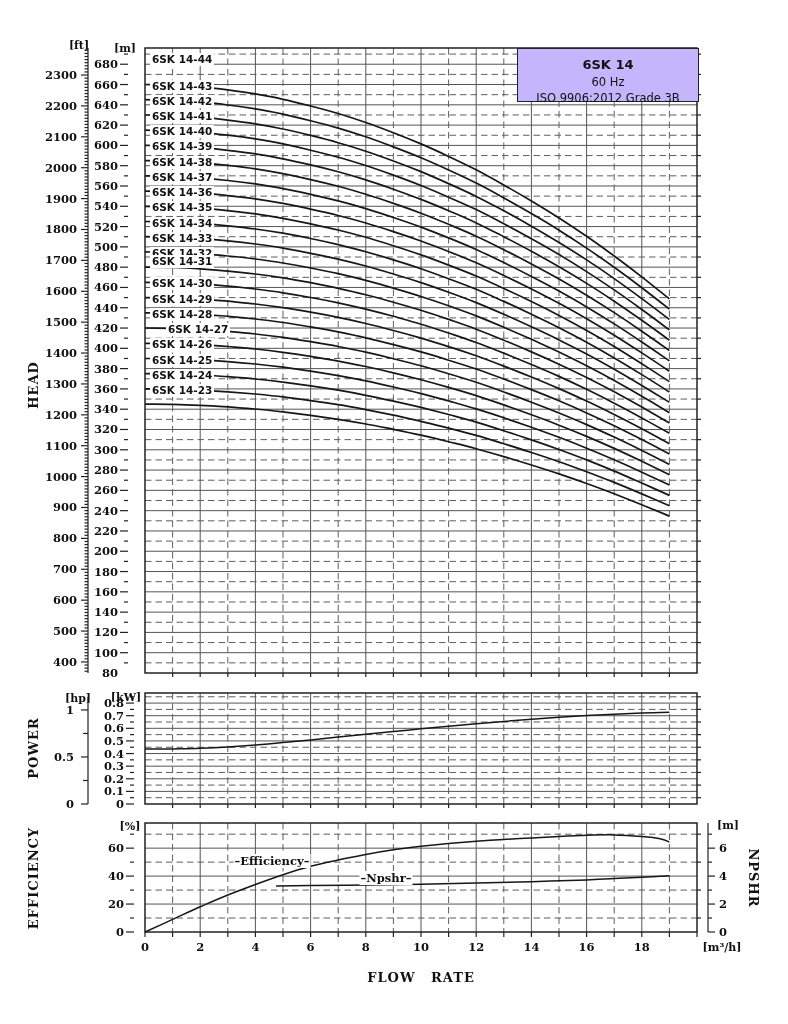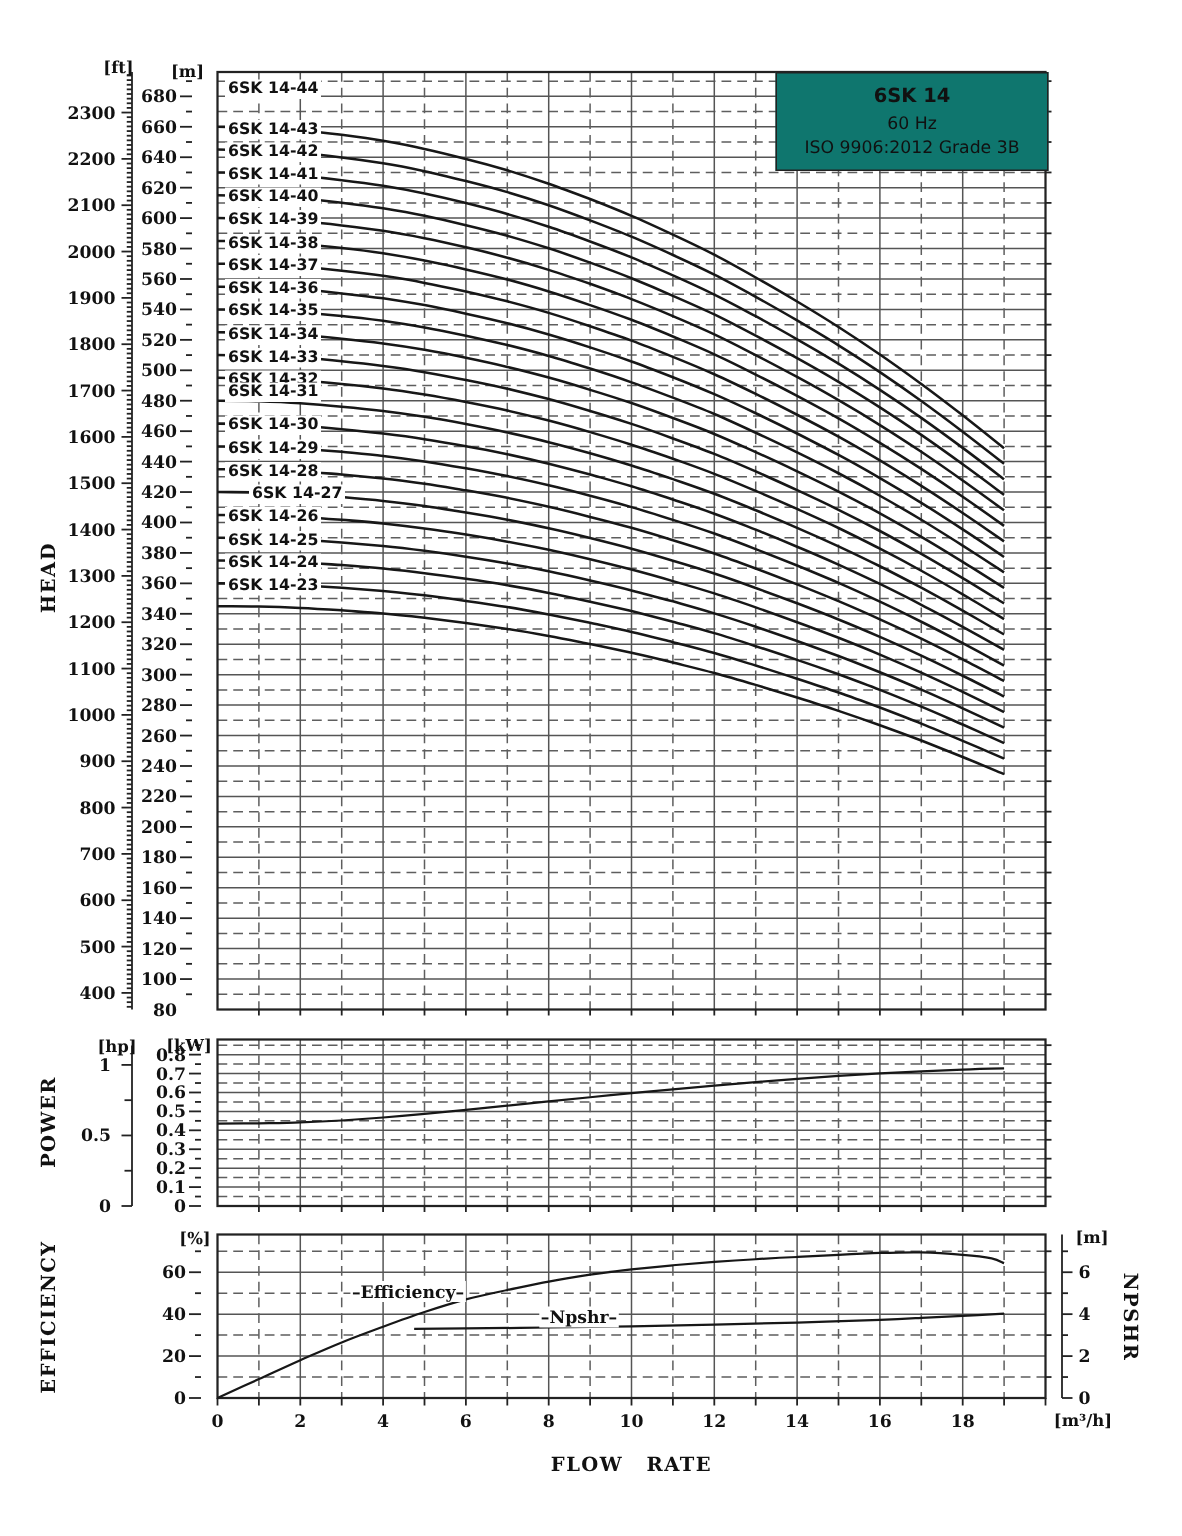--- a/index.html
+++ b/index.html
@@ -15,21 +15,21 @@
   svg .curve{fill:none;stroke:#171717;stroke-width:1.7;}
   svg .curve2{fill:none;stroke:#171717;stroke-width:1.5;}
   .ulab{position:absolute;transform:translate(-50%,-50%);font-weight:bold;font-size:11px;white-space:nowrap;}
   .atitle{position:absolute;transform:translate(-50%,-50%) rotate(-90deg);font-weight:bold;
           font-size:13px;letter-spacing:1px;white-space:nowrap;}
   .atitle.right{transform:translate(-50%,-50%) rotate(90deg);}
   .xtitle{position:absolute;transform:translate(-50%,-50%);font-weight:bold;font-size:13px;
           letter-spacing:1px;word-spacing:10px;white-space:nowrap;}
   .inlabel{position:absolute;transform:translate(-50%,-50%);font-weight:bold;font-size:11.5px;
            background:#fff;padding:0 1px;white-space:nowrap;}
-  .legend{position:absolute;left:517px;top:48px;width:182px;height:66px;background:#0f766e;
+  .legend{position:absolute;left:517px;top:48px;width:182px;height:54px;background:#c4b5fd;
           border:1.3px solid #222;text-align:center;box-sizing:border-box;padding-top:8px;
           font-family:"DejaVu Sans",sans-serif;}
   .legend-title{font-weight:bold;font-size:13px;margin-bottom:3px;}
   .legend-line{font-size:11.5px;margin-top:2px;}
   .clabel{position:absolute;left:150px;background:#fff;font-family:"DejaVu Sans",sans-serif;
           font-weight:bold;font-size:10.5px;line-height:13px;color:#111;padding:0 2px;white-space:nowrap;}
 </style>
 </head>
 <body>
 

